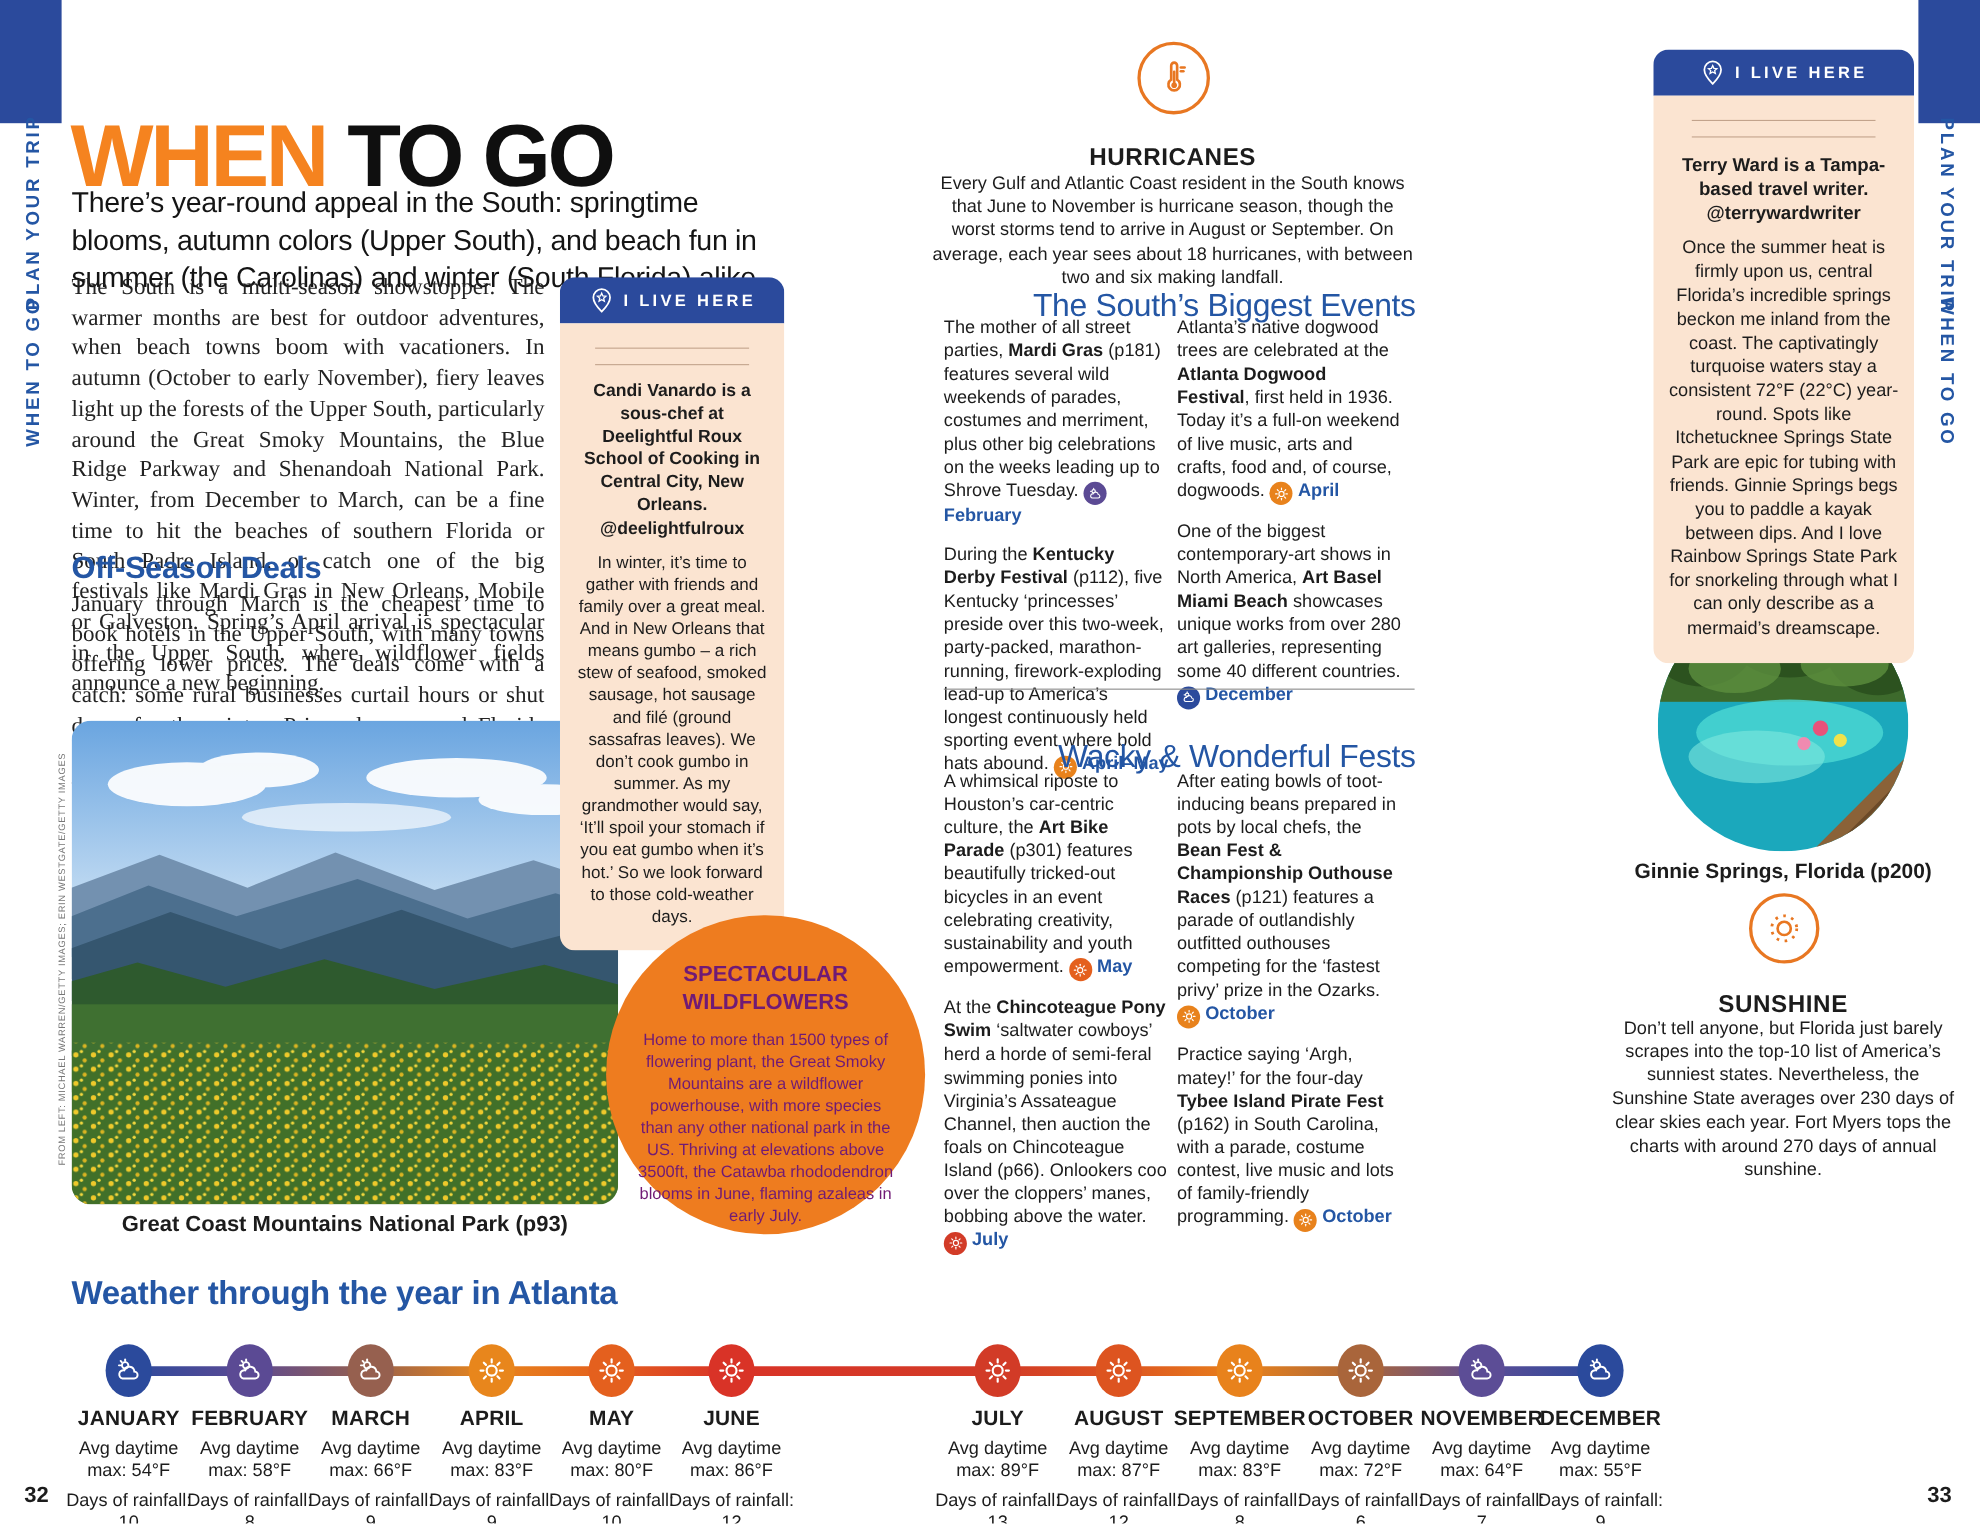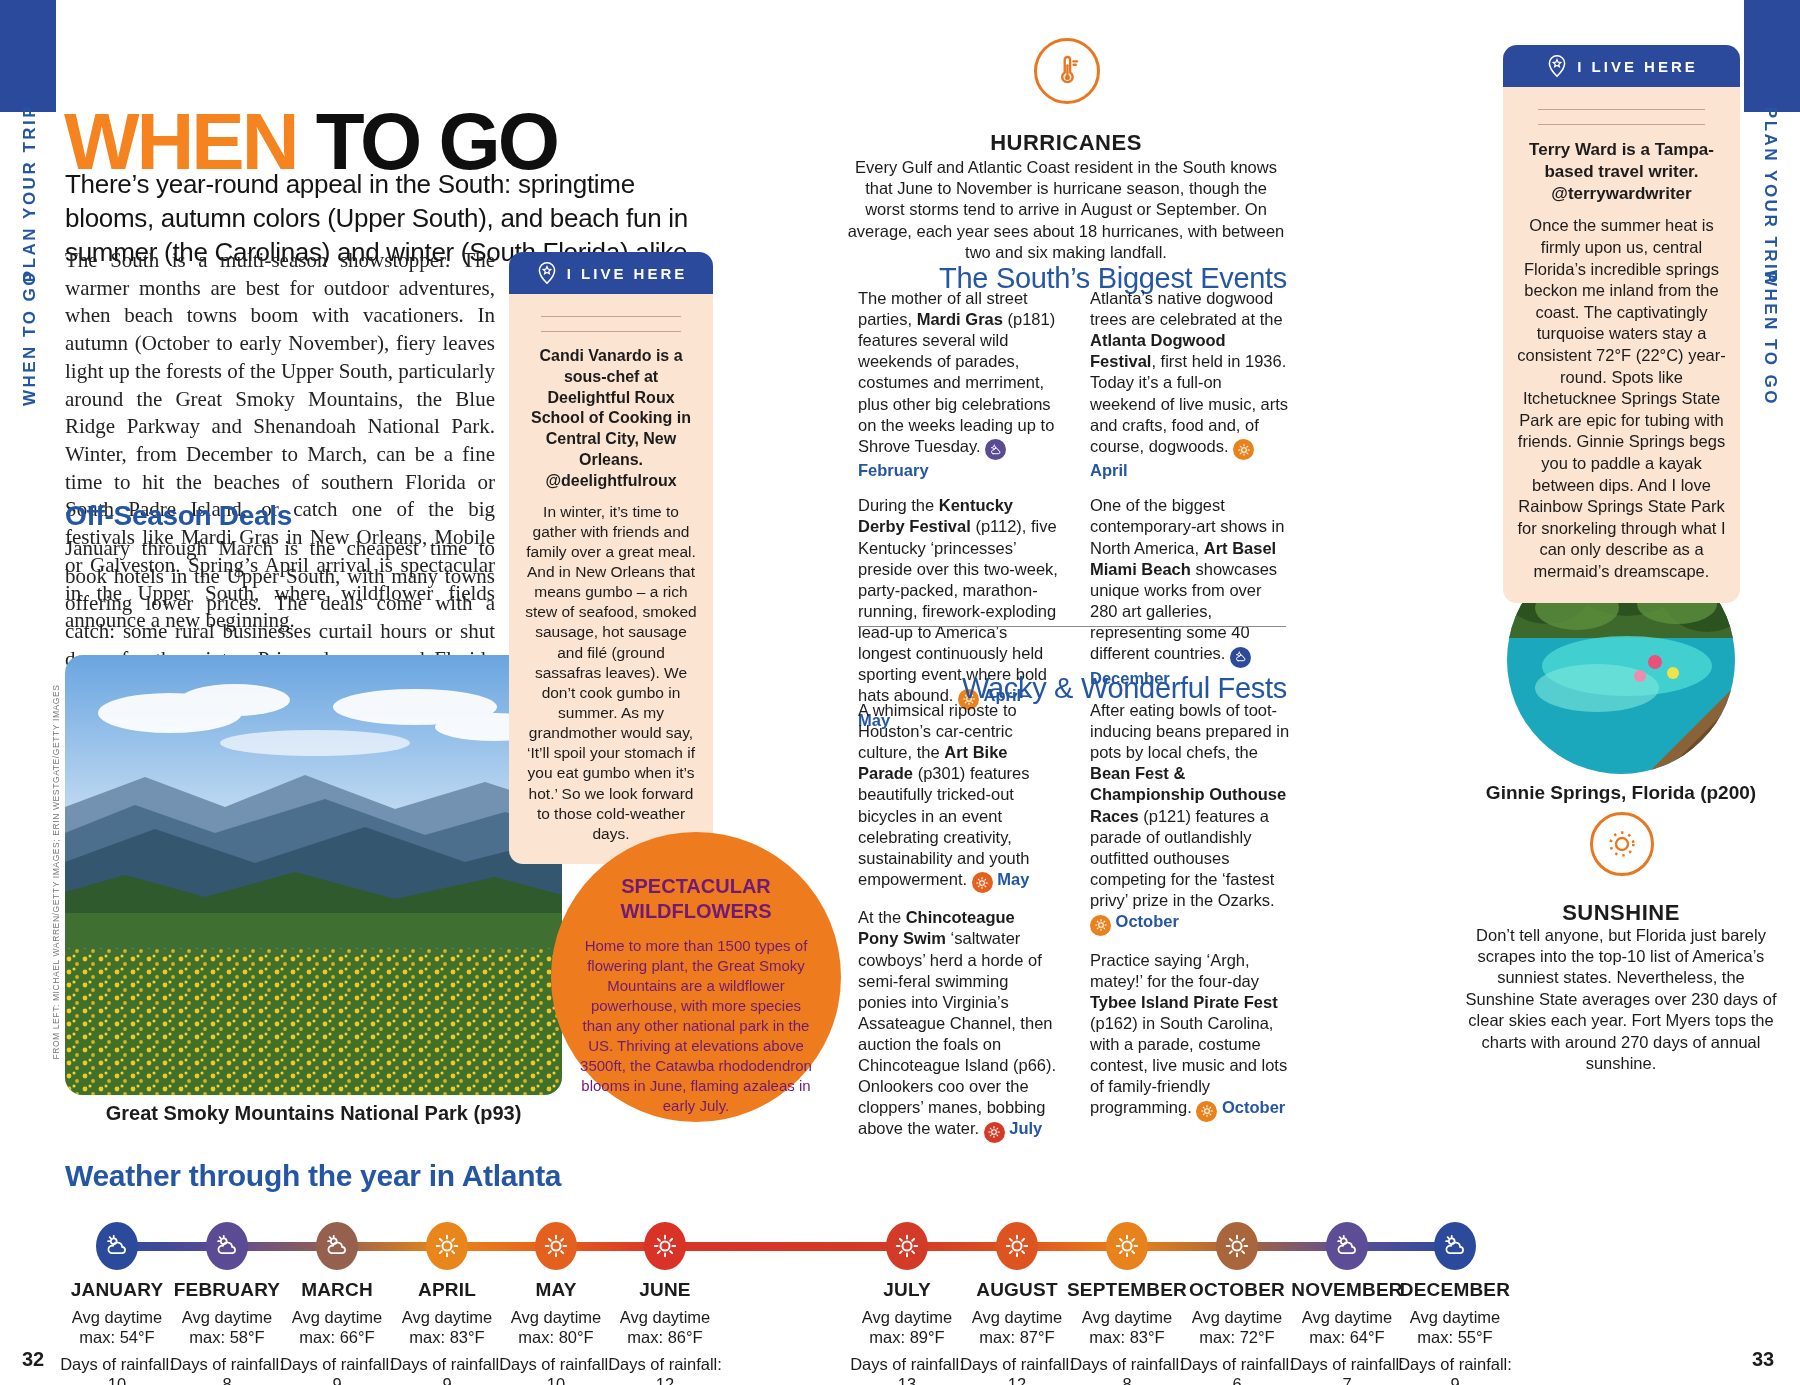--- a/index.html
+++ b/index.html
@@ -45,21 +45,21 @@
   .wfcircle{left:551px;top:832px;width:290px;height:290px;border-radius:50%;background:var(--circ-orange);
             color:#701a75;text-align:center;box-sizing:border-box;padding:42px 26px;z-index:3}
   .wf-title{font-weight:800;font-size:20px;line-height:1.25;margin-bottom:12px}
   .wf-body{font-size:15px;line-height:1.33}
   
   .hicon{left:1034px;top:38px;width:60px;height:60px;border:3.5px solid #e87722;border-radius:50%;
          background:#fff;display:flex;align-items:center;justify-content:center}
   .bhead{font-weight:800;font-size:22px;letter-spacing:.5px;text-align:center}
   .cpara{font-size:16.5px;line-height:1.3;text-align:center}
   .chead{color:var(--hblue);font-weight:400;font-size:29px;text-align:right;letter-spacing:-.3px}
-  .cols{display:flex;gap:32px}
+  .cols{display:flex;gap:7px}
   .col{width:205px}
   .ev{margin:0 0 14px;font-size:16.5px;line-height:1.28}
   .ev b{font-weight:800}
   .mob{color:var(--hblue);font-weight:800}
   .sbadge{display:inline-flex;width:21px;height:21px;border-radius:50%;vertical-align:-5px;
           align-items:center;justify-content:center}
   .sbadge svg{width:14px;height:14px}
   .divider{height:1px;background:#8a8a8a}
   
   .gphoto{left:1507px;top:546px;width:228px;height:228px;border-radius:50%;overflow:hidden}
@@ -121,21 +121,21 @@
     <path d="M0 152 L80 122 160 152 240 120 330 154 420 127 497 152 L497 215 L0 215 Z" fill="#7391b0"></path>
     <path d="M0 178 L70 150 150 178 260 144 360 180 440 157 497 174 L497 235 L0 235 Z" fill="#4c6f8e"></path>
     <path d="M0 207 L90 174 190 208 300 172 400 207 497 182 L497 255 L0 255 Z" fill="#35566f"></path>
     <path d="M0 237 L60 220 140 242 230 217 330 244 430 222 497 240 L497 305 L0 305 Z" fill="#2e5a2e"></path>
     <rect y="258" width="497" height="80" fill="#3f7031"></rect>
     <rect y="300" width="497" height="140" fill="#4c7d2f"></rect>
     <rect y="300" width="497" height="140" fill="#2f5a20" opacity=".35"></rect>
     <rect y="293" width="497" height="147" fill="url(#flw)"></rect>
   </svg>
 </div>
-<div class="abs photo-cap">Great Smoky Mountains National Park (p93)</div>
+<div class="abs photo-cap">Great Coast Mountains National Park (p93)</div>
 <h2 class="abs whead">Weather through the year in Atlanta</h2>
 
 <div class="abs ilh box1">
   <div class="ilh-head">
     <svg width="24" height="24" viewBox="0 0 24 24">
       <path d="M12 1.8a7.6 7.6 0 0 1 7.6 7.6c0 5.2-7.6 12.8-7.6 12.8S4.4 14.6 4.4 9.4A7.6 7.6 0 0 1 12 1.8z" fill="none" stroke="#fff" stroke-width="1.6"></path>
       <polygon points="12,5.6 13.1,8.1 15.8,8.4 13.8,10.2 14.4,12.8 12,11.4 9.6,12.8 10.2,10.2 8.2,8.4 10.9,8.1" fill="none" stroke="#fff" stroke-width="1.2"></polygon>
     </svg>
     <span>I LIVE HERE</span>
   </div>

